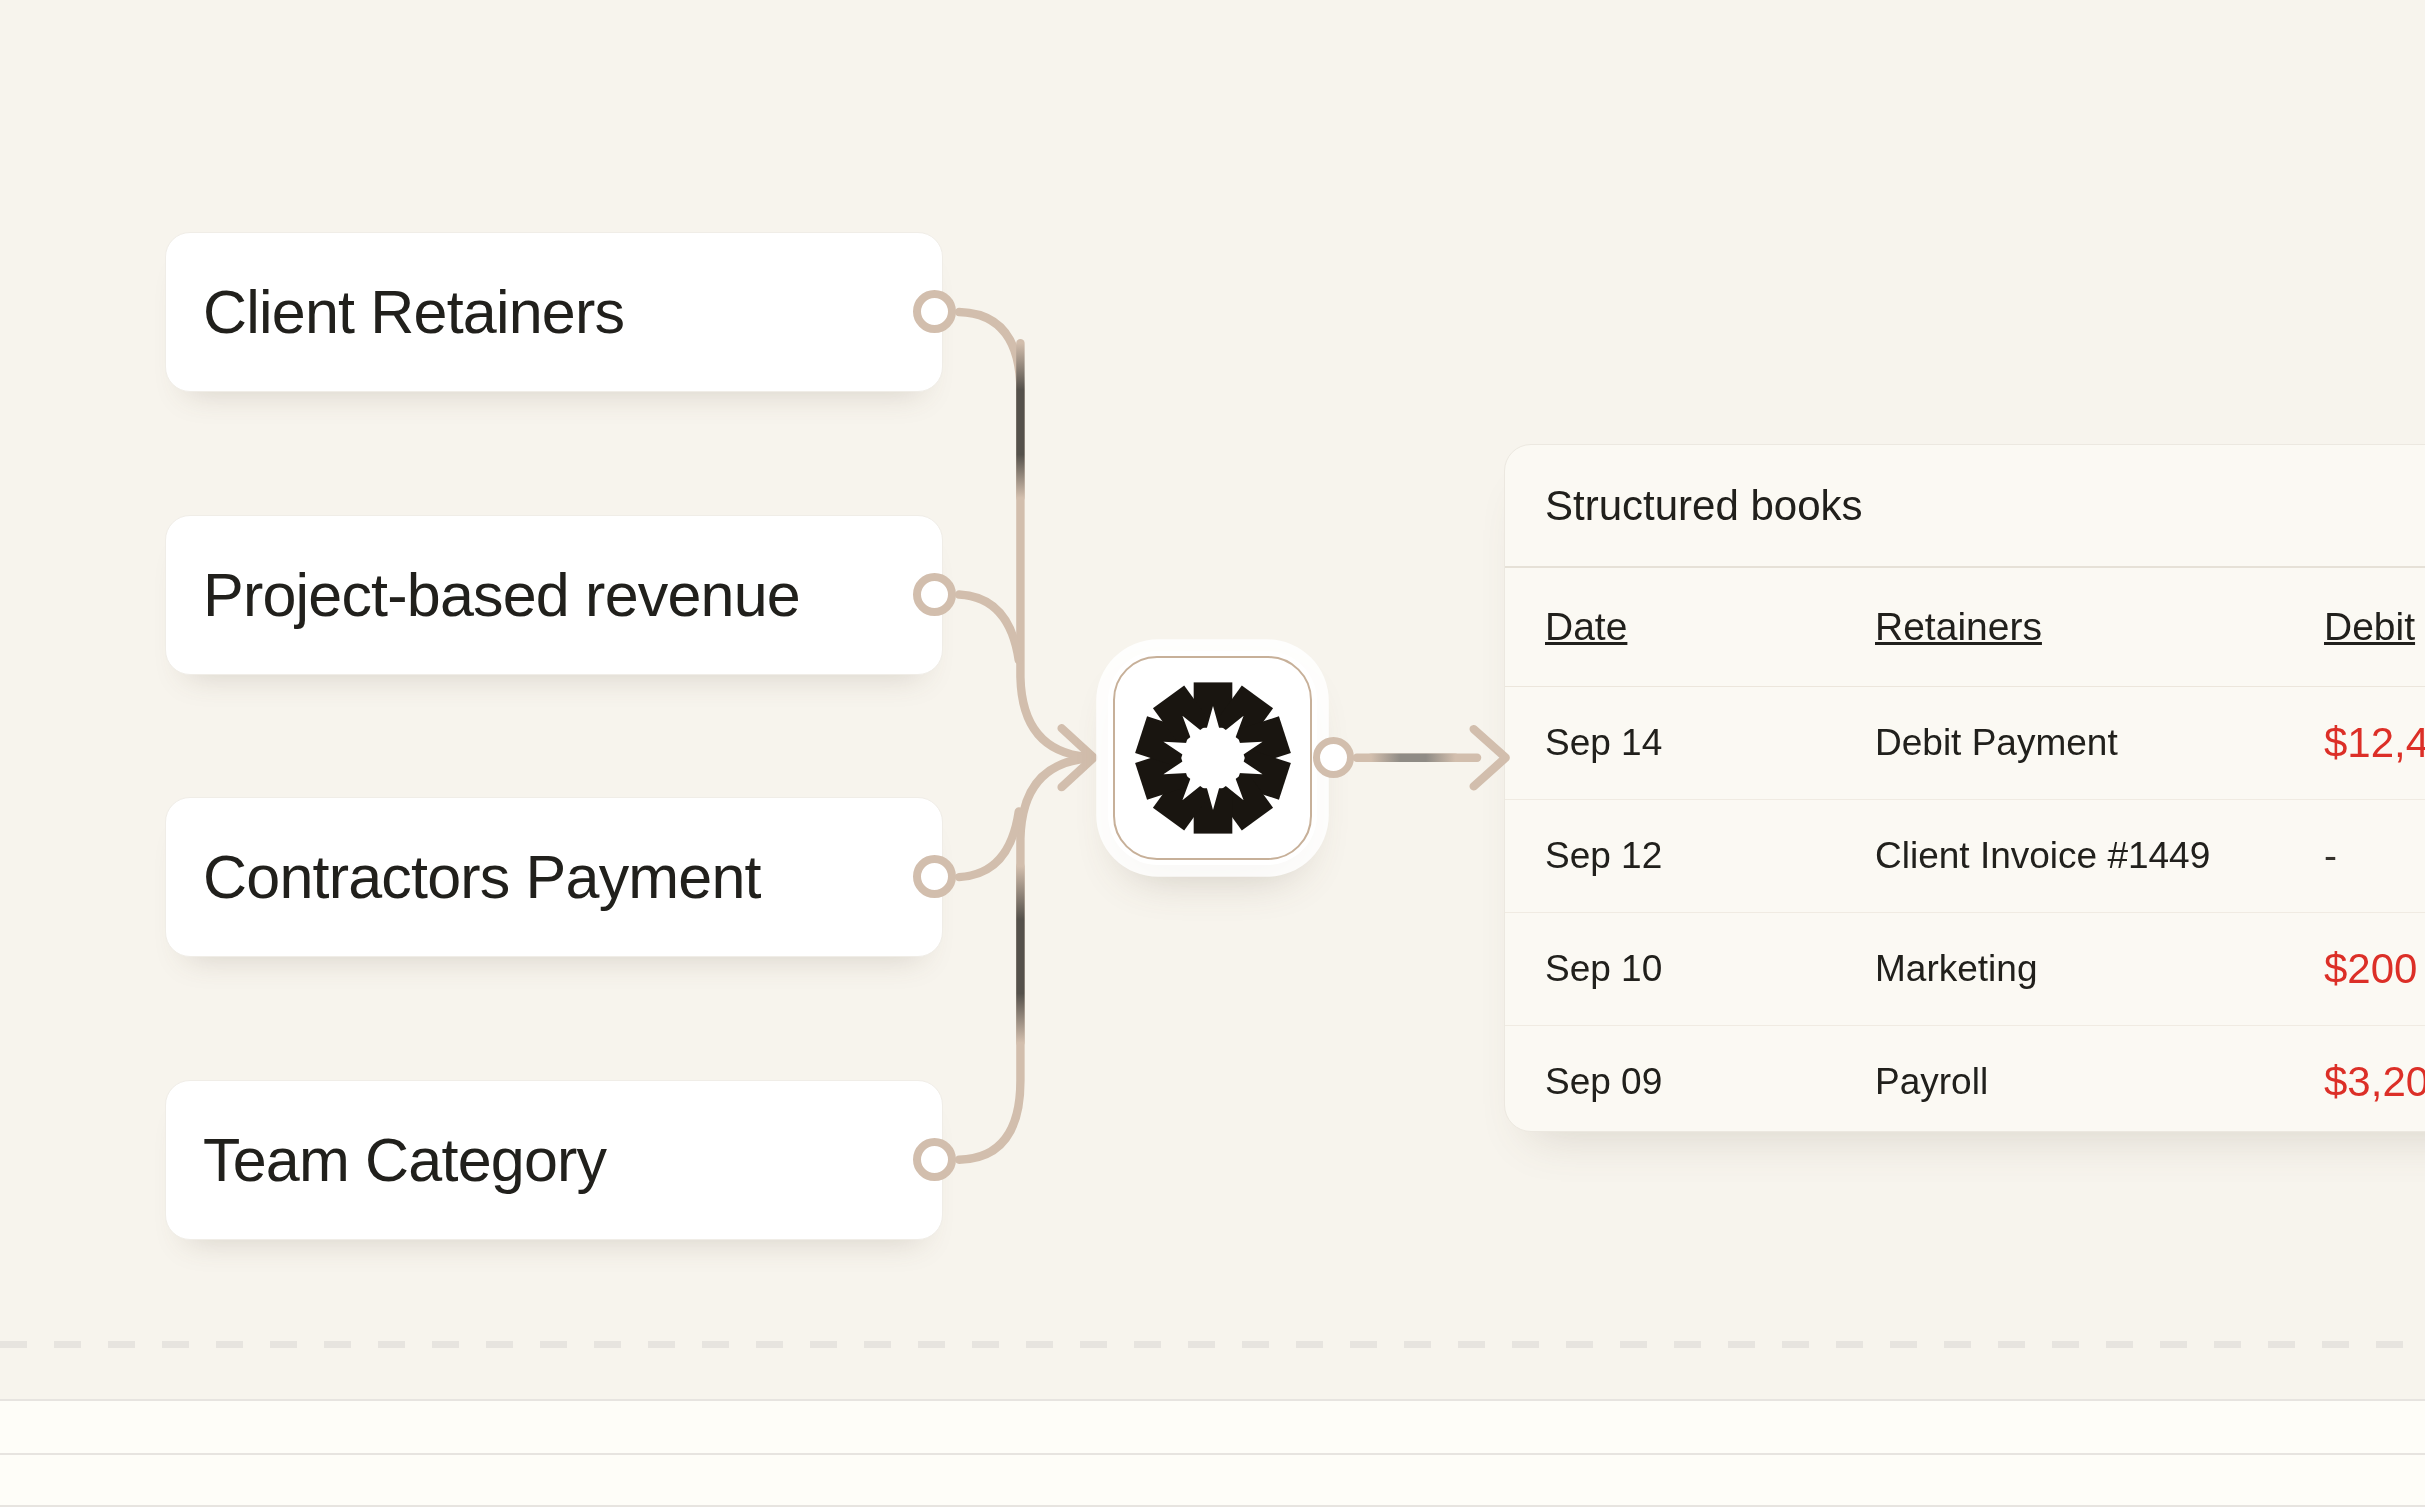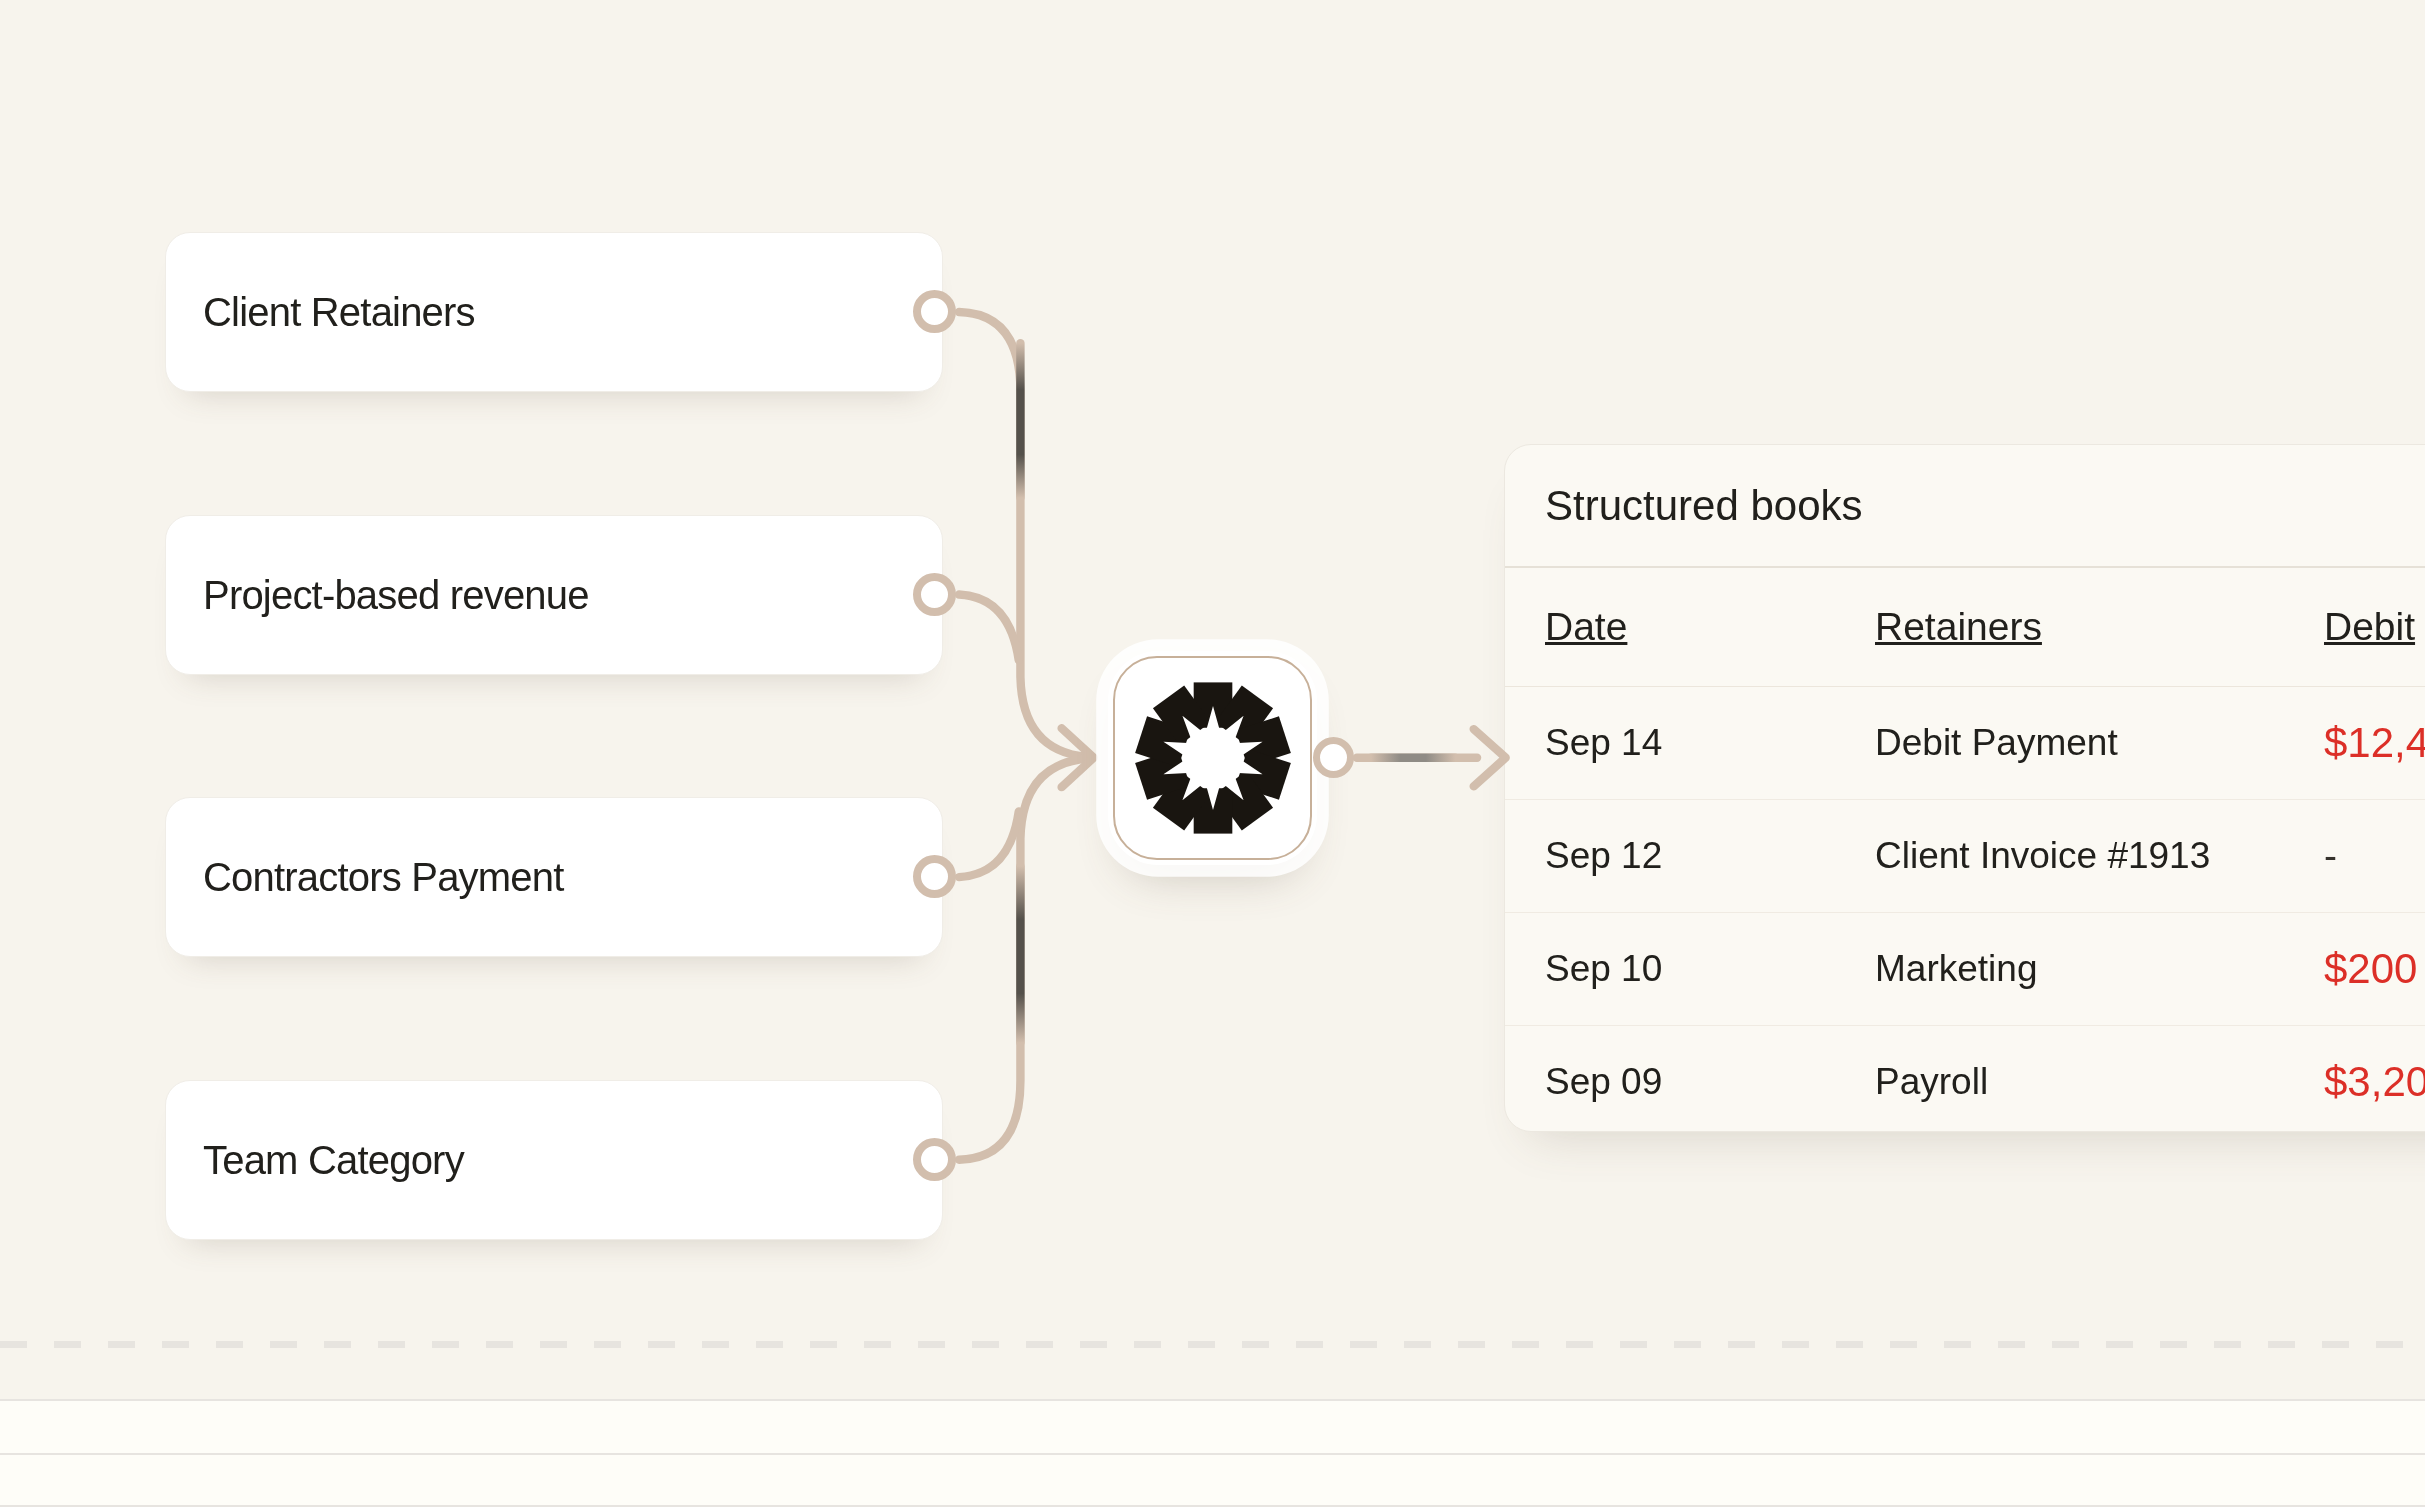--- a/index.html
+++ b/index.html
@@ -7,21 +7,21 @@
     position:relative;width:2426px;height:1507px;overflow:hidden;
     background:#f7f4ed;font-family:"Liberation Sans",sans-serif;color:#21201c;
   }
   
   .node{
     position:absolute;left:165px;width:778px;height:160px;background:#ffffff;
     border:1.7px solid #f0ede7;border-radius:25px;box-sizing:border-box;
     display:flex;align-items:center;padding-left:37px;
     box-shadow:0 22px 32px -22px rgba(96,78,60,.22);
   }
-  .node-label{font-size:40px;letter-spacing:-0.8px;white-space:nowrap;text-align:right;}
+  .node-label{font-size:61px;letter-spacing:-0.8px;white-space:nowrap;text-align:right;}
   .n1{top:232px}.n2{top:515px}.n3{top:797px}.n4{top:1080px}
   
   .port{
     position:absolute;width:27px;height:27px;border:8.4px solid #d2bead;border-radius:50%;
     background:#ffffff;z-index:5;
   }
   .p1{left:913px;top:290px}.p2{left:913px;top:573px}
   .p3{left:913px;top:855px}.p4{left:913px;top:1138px}
   .port-out{position:absolute;left:1313px;top:737px;width:27px;height:27px;
     border:7.6px solid #d2bead;border-radius:50%;background:#ffffff;z-index:5;}
@@ -152,21 +152,21 @@
       <span class="col-cat">Retainers</span>
       <span class="col-debit">Debit</span>
     </div>
     <div class="trow">
       <span class="col-date">Sep 14</span>
       <span class="col-cat">Debit Payment</span>
       <span class="col-debit debit">$12,450</span>
     </div>
     <div class="trow">
       <span class="col-date">Sep 12</span>
-      <span class="col-cat">Client Invoice #1913</span>
+      <span class="col-cat">Client Invoice #1449</span>
       <span class="col-debit debit plain">-</span>
     </div>
     <div class="trow">
       <span class="col-date">Sep 10</span>
       <span class="col-cat">Marketing</span>
       <span class="col-debit debit">$200</span>
     </div>
     <div class="trow">
       <span class="col-date">Sep 09</span>
       <span class="col-cat">Payroll</span>

